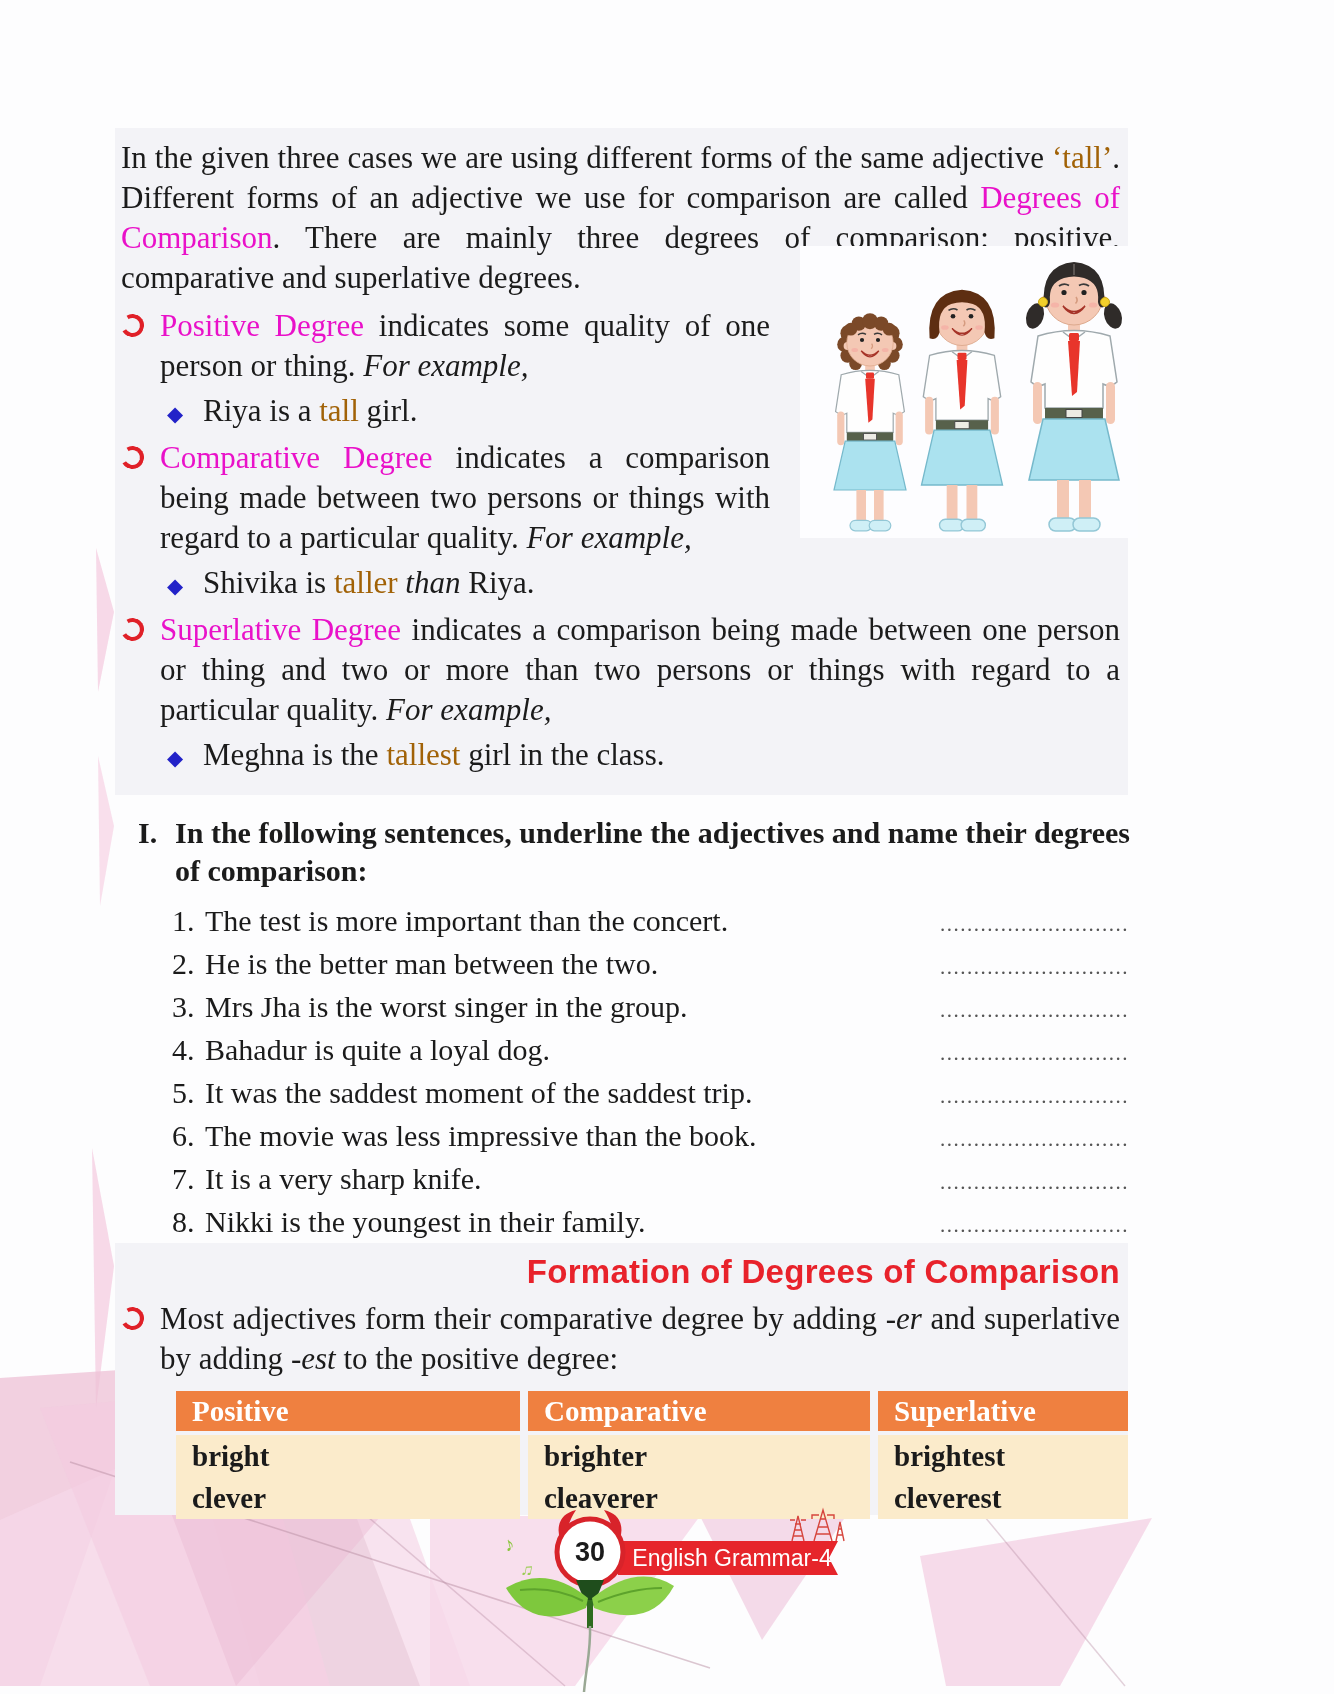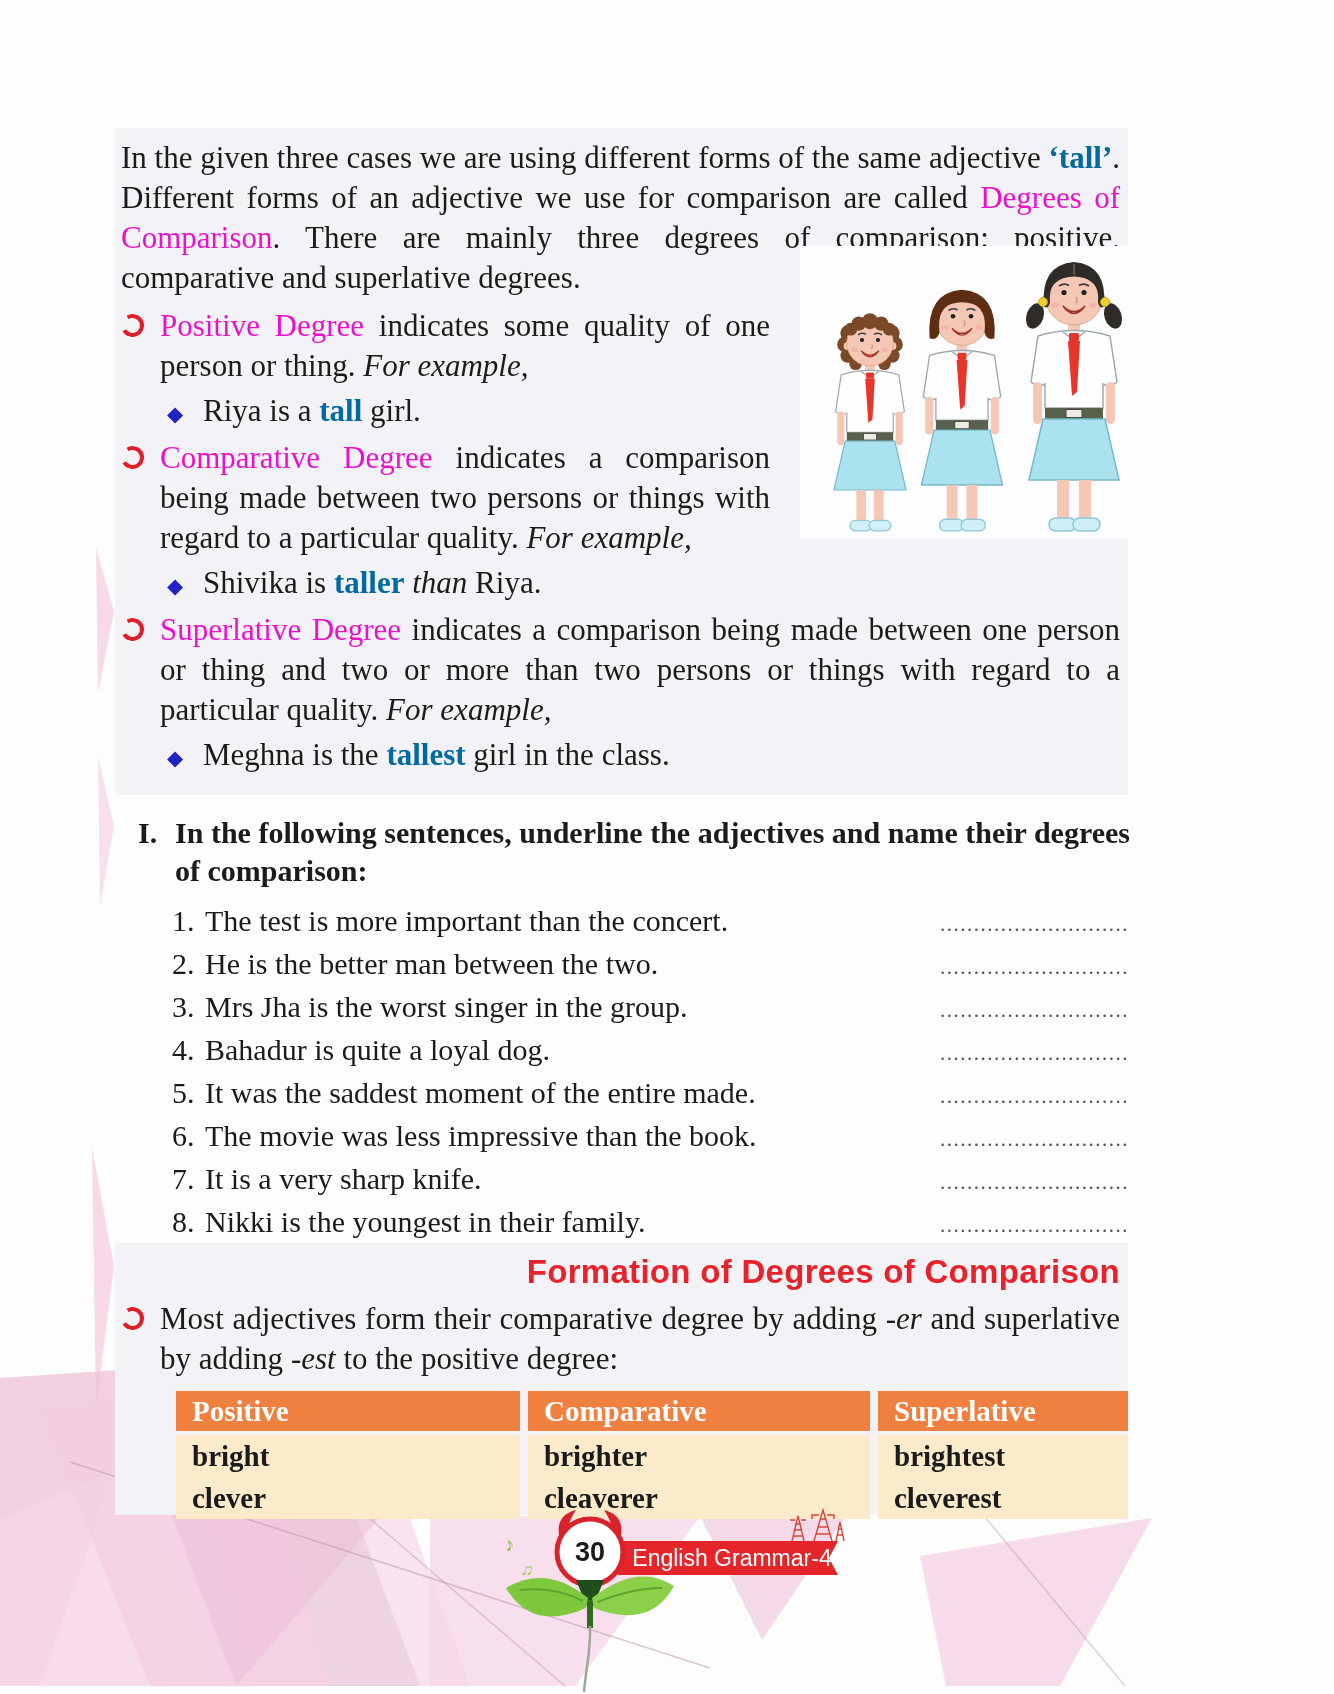--- a/index.html
+++ b/index.html
@@ -14,21 +14,21 @@
   .body-text{font-size:31px;line-height:40px;text-align:justify;}
   .intro{margin:0 0 8px 0;}
   .brow{display:flex;margin-top:4px;}
   .bmark{flex:0 0 39px;padding-top:8px;}
   .crescent{display:block;width:15px;height:15px;border:4.5px solid #E02028;border-radius:50%;
             border-left-color:transparent;transform:rotate(14deg);}
   .btext{flex:1;margin:0;}
   .btext.narrow{margin-right:350px;}
   .term{color:#E911C9;}
   .exlabel{font-style:italic;}
-  .cyan{color:#0369a1;font-weight:bold;}
+  .cyan{color:#a16207;}
   .ital{font-style:italic;}
   .erow{display:flex;margin:5px 0 3px 46px;align-items:baseline;}
   .diamond{flex:0 0 36px;color:#2222C8;font-size:21px;}
   .etext{margin:0;}
 
   
   .illus{left:800px;top:246px;width:338px;height:292px;background:#FDFDFF;}
 
   
   .exercise{left:138px;top:814px;width:992px;font-size:30px;}
@@ -207,21 +207,21 @@
           <span class="txt">Mrs Jha is the worst singer in the group.</span>
           <span class="dots">........................................</span>
         </div>
       <div class="exrow">
           <span class="num">4.</span>
           <span class="txt">Bahadur is quite a loyal dog.</span>
           <span class="dots">........................................</span>
         </div>
       <div class="exrow">
           <span class="num">5.</span>
-          <span class="txt">It was the saddest moment of the entire made.</span>
+          <span class="txt">It was the saddest moment of the saddest trip.</span>
           <span class="dots">........................................</span>
         </div>
       <div class="exrow">
           <span class="num">6.</span>
           <span class="txt">The movie was less impressive than the book.</span>
           <span class="dots">........................................</span>
         </div>
       <div class="exrow">
           <span class="num">7.</span>
           <span class="txt">It is a very sharp knife.</span>

